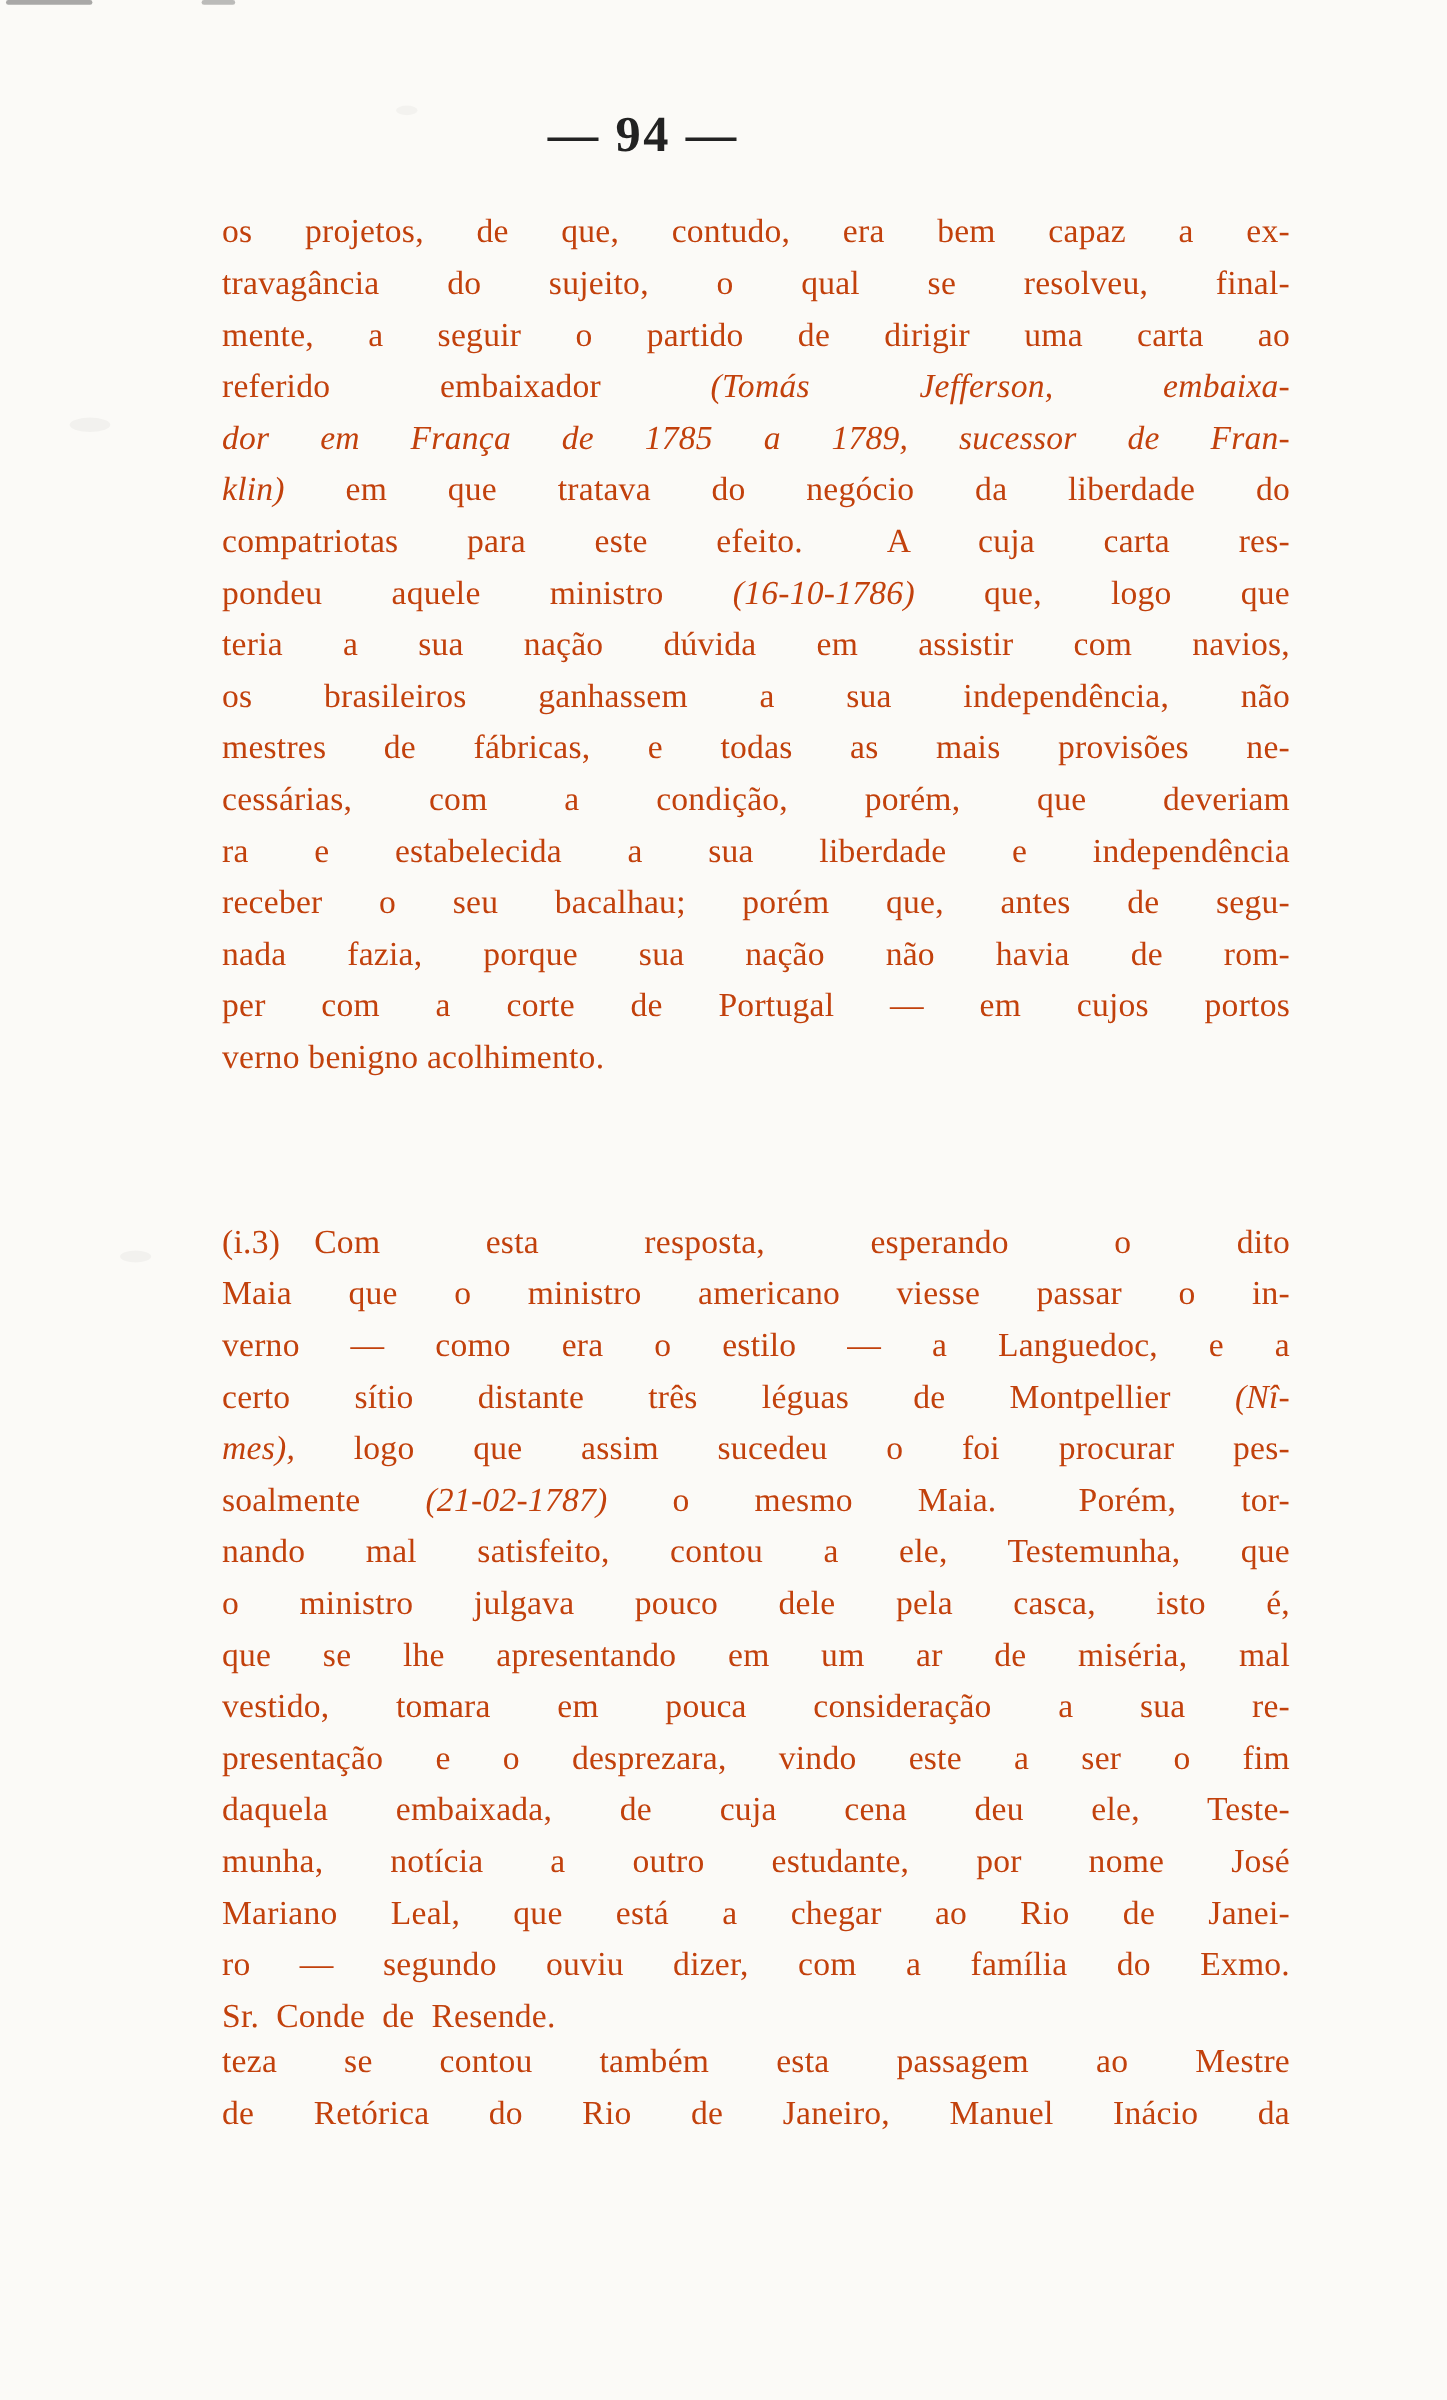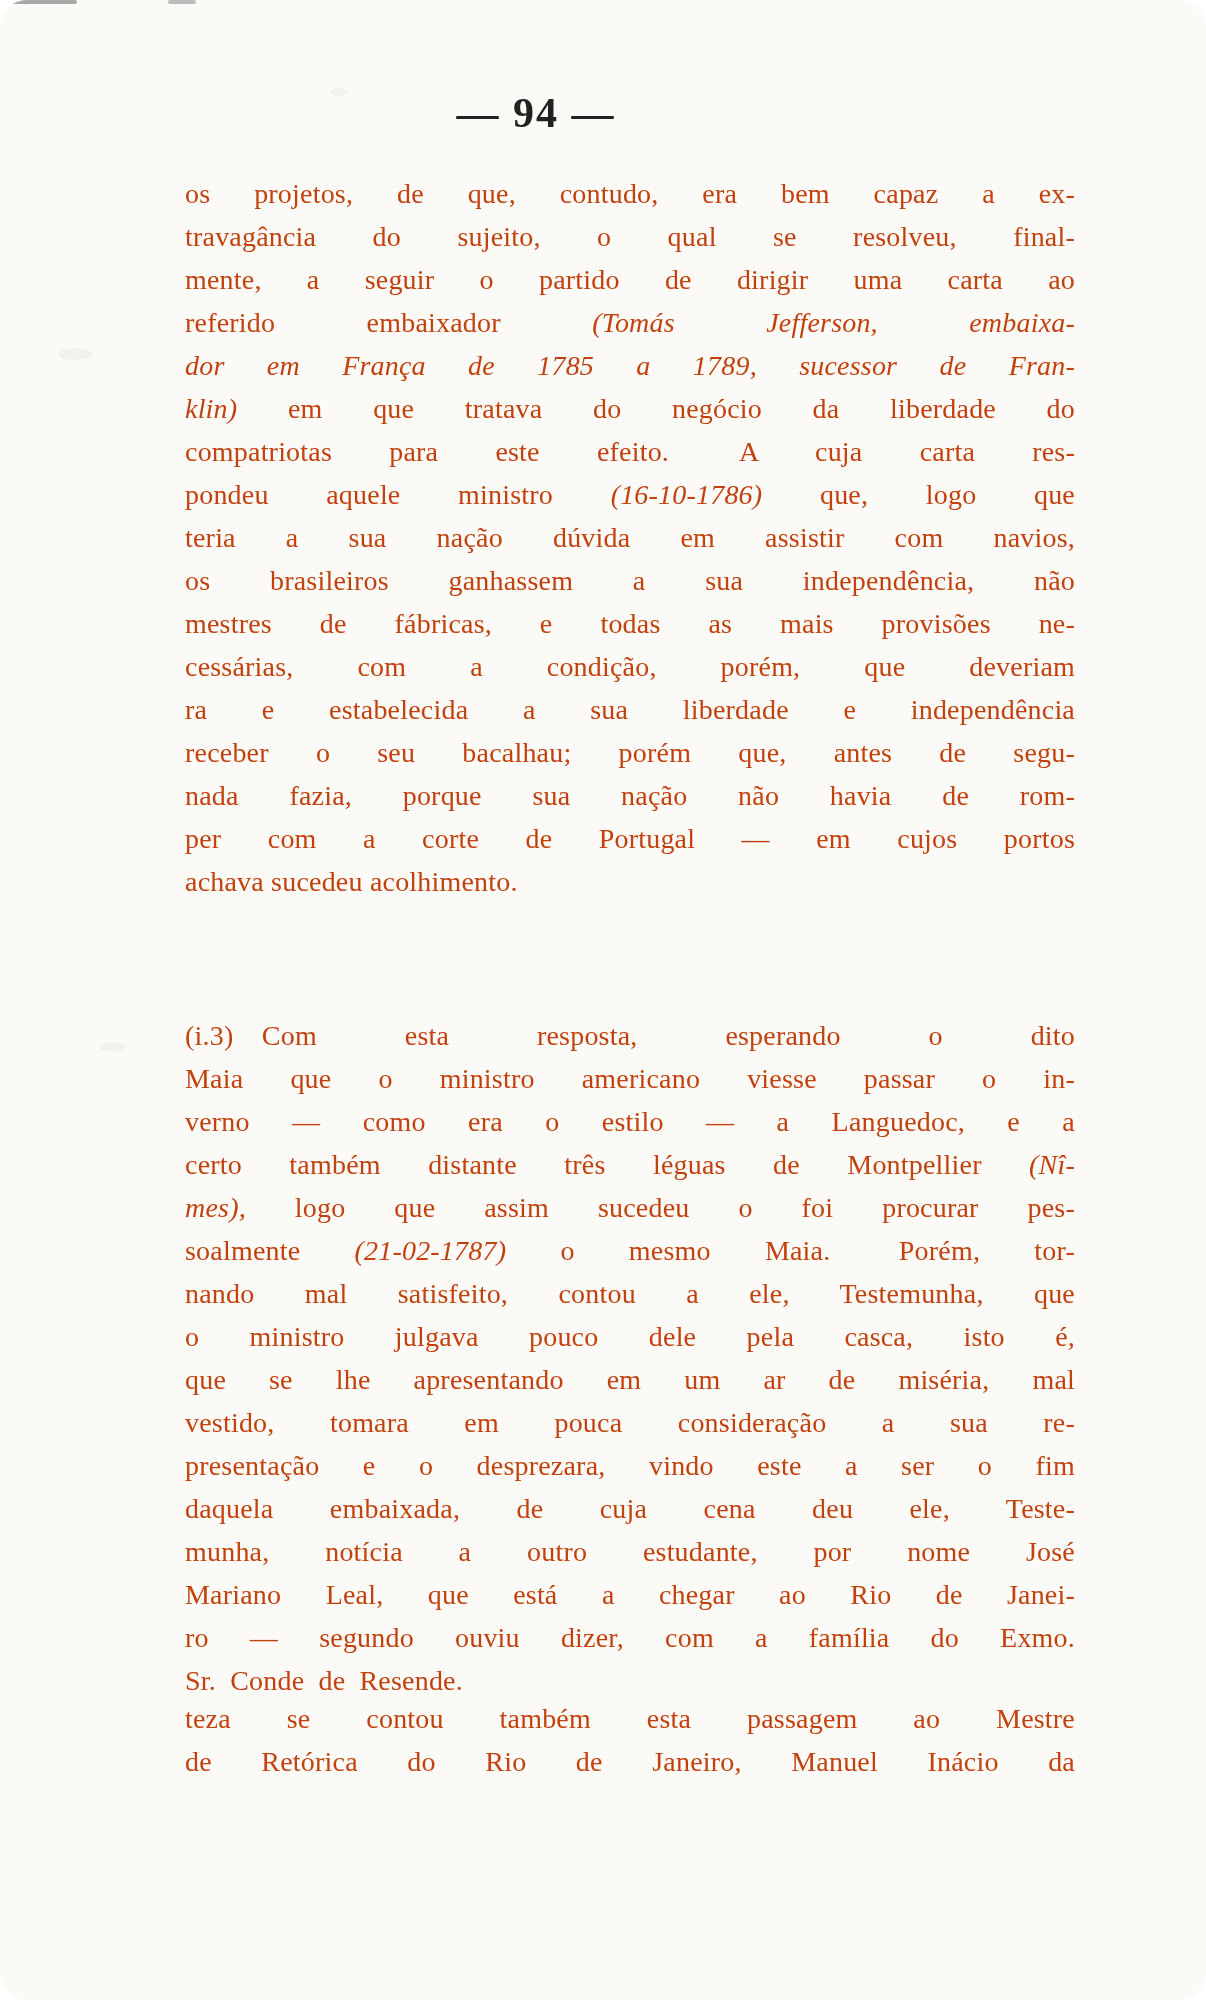--- a/index.html
+++ b/index.html
@@ -4,21 +4,20 @@
 <style>
   html, body { margin: 0; padding: 0; }
   .page {
     position: relative;
     width: 1206px;
     height: 2000px;
     background: #fbfaf7;
     overflow: hidden;
     font-family: "Liberation Serif", serif;
     color: #1f1f1f;
-    border-radius: 27px;
   }
   .page-number {
     position: absolute;
     top: 92px;
     left: 0;
     width: 1072px;
     text-align: center;
     font-size: 42px;
     line-height: 42px;
     font-weight: bold;
@@ -86,27 +85,27 @@
       <div class="text-line"><span>compatriotas para este efeito.  A cuja carta res-</span></div>
       <div class="text-line"><span>pondeu aquele ministro </span><span class="it">(16-10-1786)</span><span> que, logo que</span></div>
       <div class="text-line"><span>teria a sua nação dúvida em assistir com navios,</span></div>
       <div class="text-line"><span>os brasileiros ganhassem a sua independência, não</span></div>
       <div class="text-line"><span>mestres de fábricas, e todas as mais provisões ne-</span></div>
       <div class="text-line"><span>cessárias, com a condição, porém, que deveriam</span></div>
       <div class="text-line"><span>ra e estabelecida a sua liberdade e independência</span></div>
       <div class="text-line"><span>receber o seu bacalhau; porém que, antes de segu-</span></div>
       <div class="text-line"><span>nada fazia, porque sua nação não havia de rom-</span></div>
       <div class="text-line"><span>per com a corte de Portugal — em cujos portos</span></div>
-      <div class="text-line no-just"><span>achava sucedeu acolhimento.</span></div>
+      <div class="text-line no-just"><span>verno benigno acolhimento.</span></div>
     </div>
   <div class="para" id="para2">
       <div class="text-line"><span>(i.3)  Com esta resposta, esperando o dito</span></div>
       <div class="text-line"><span>Maia que o ministro americano viesse passar o in-</span></div>
       <div class="text-line"><span>verno — como era o estilo — a Languedoc, e a</span></div>
-      <div class="text-line"><span>certo também distante três léguas de Montpellier </span><span class="it">(Nî-</span></div>
+      <div class="text-line"><span>certo sítio distante três léguas de Montpellier </span><span class="it">(Nî-</span></div>
       <div class="text-line"><span class="it">mes),</span><span> logo que assim sucedeu o foi procurar pes-</span></div>
       <div class="text-line"><span>soalmente </span><span class="it">(21-02-1787)</span><span> o mesmo Maia.  Porém, tor-</span></div>
       <div class="text-line"><span>nando mal satisfeito, contou a ele, Testemunha, que</span></div>
       <div class="text-line"><span>o ministro julgava pouco dele pela casca, isto é,</span></div>
       <div class="text-line"><span>que se lhe apresentando em um ar de miséria, mal</span></div>
       <div class="text-line"><span>vestido, tomara em pouca consideração a sua re-</span></div>
       <div class="text-line"><span>presentação e o desprezara, vindo este a ser o fim</span></div>
       <div class="text-line"><span>daquela embaixada, de cuja cena deu ele, Teste-</span></div>
       <div class="text-line"><span>munha, notícia a outro estudante, por nome José</span></div>
       <div class="text-line"><span>Mariano Leal, que está a chegar ao Rio de Janei-</span></div>

